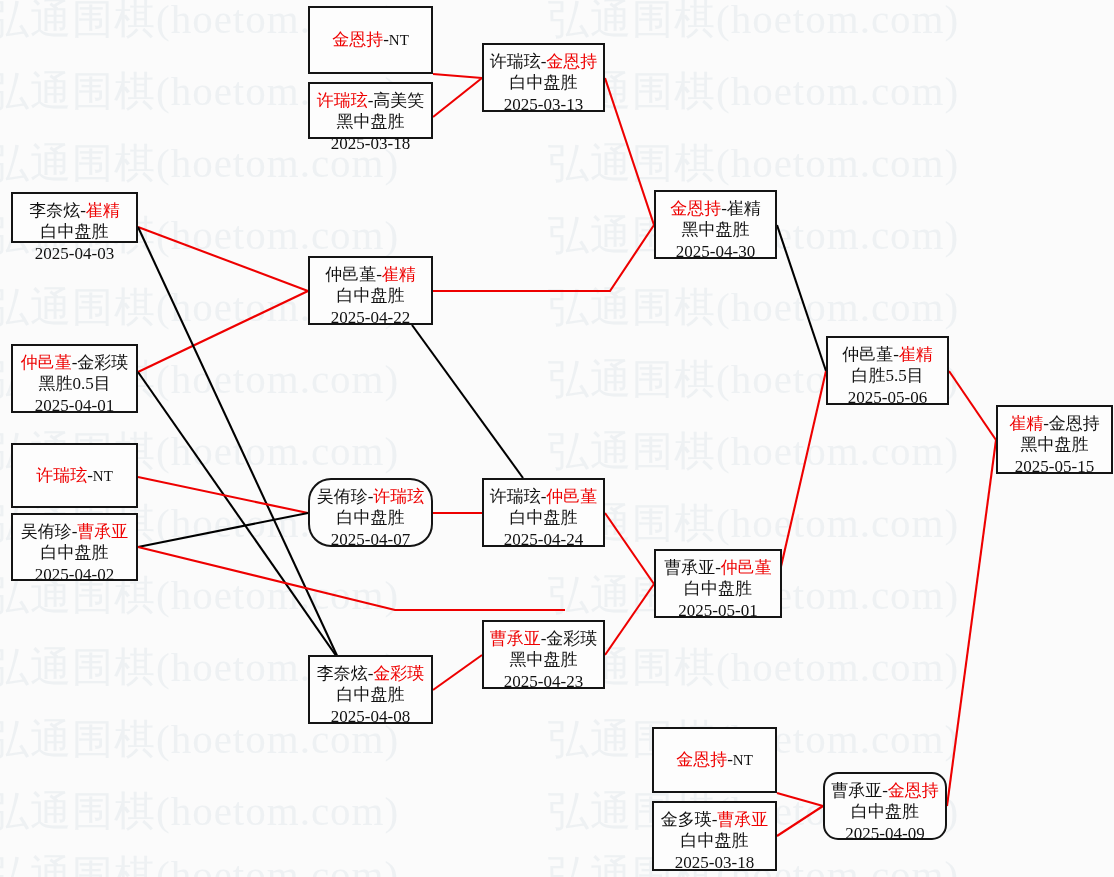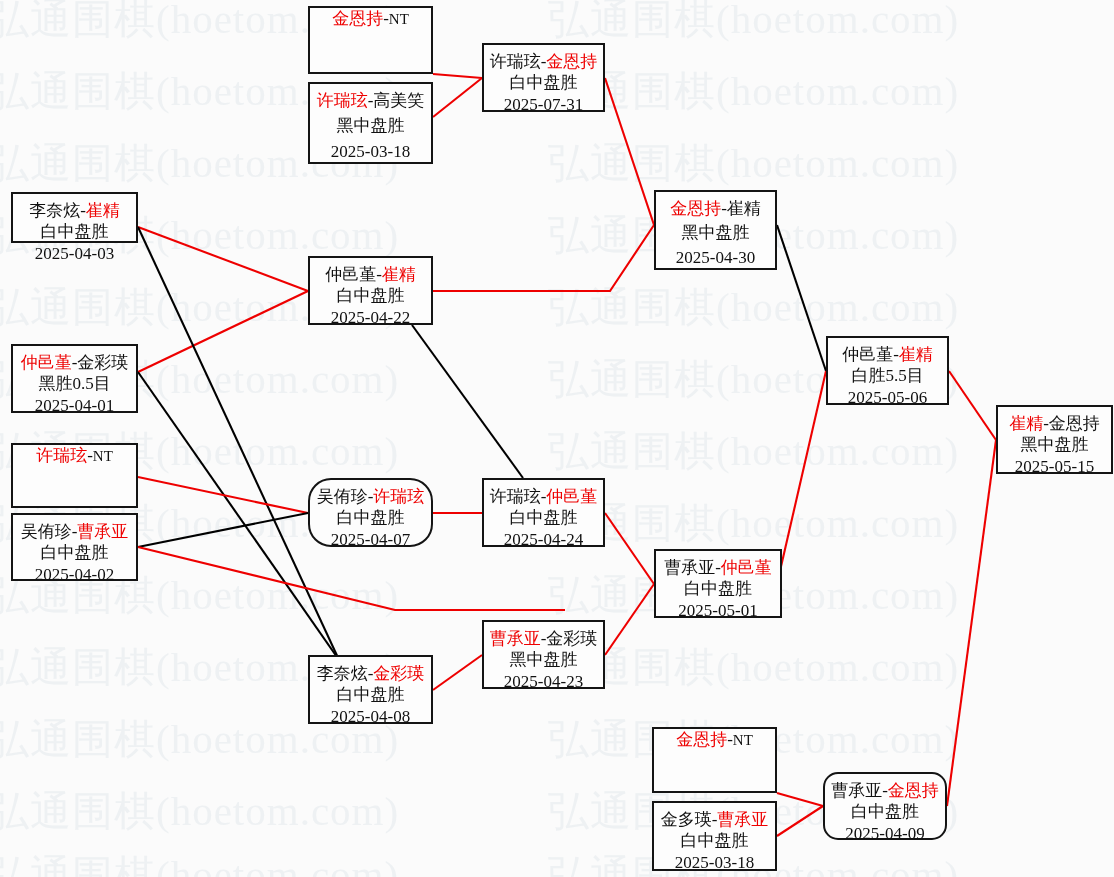--- a/index.html
+++ b/index.html
@@ -38,21 +38,21 @@
     background:#fdfdfd;
     border:2px solid #141414;
     z-index:2;
     display:flex;
     flex-direction:column;
     align-items:center;
     justify-content:space-between;
     padding-top:6px;
     line-height:1.26;
   }
-  .box.center{justify-content:flex-start;padding-top:0;}
+  .box.center{justify-content:center;padding-top:0;}
   .ln{
     font-size:17px;
     color:#111;
     white-space:nowrap;
     text-align:center;
   }
   .ln.date{
     font-family:"Liberation Serif","DejaVu Serif",serif;
     font-size:17px;
     letter-spacing:0px;
@@ -117,29 +117,29 @@
       <path d="M 949 371 L 996 440" class="e-red"></path>
       <path d="M 947 806 L 996 440" class="e-red"></path>
       <path d="M 777 793 L 823 806" class="e-red"></path>
       <path d="M 777 836 L 823 806" class="e-red"></path>
     </svg>
 
   <div id="boxes">
       <div class="box center" style="left: 308px; top: 6px; width: 125px; height: 68px;">
         <div class="ln"><span class="w">金恩持</span><span class="l">-</span><span class="l nt">NT</span></div>
       </div>
-      <div class="box" style="left: 308px; top: 82px; width: 125px; height: 82px;">
+      <div class="box" style="left: 308px; top: 82px; width: 125px; height: 57px;">
         <div class="ln"><span class="w">许瑞玹</span><span class="l">-</span><span class="l">高美笑</span></div>
         <div class="ln">黑中盘胜</div>
         <div class="ln date">2025-03-18</div>
       </div>
       <div class="box" style="left: 482px; top: 43px; width: 123px; height: 69px;">
         <div class="ln"><span class="l">许瑞玹</span><span class="l">-</span><span class="w">金恩持</span></div>
         <div class="ln">白中盘胜</div>
-        <div class="ln date">2025-07-31</div>
+        <div class="ln date">2025-03-13</div>
       </div>
       <div class="box" style="left: 11px; top: 192px; width: 127px; height: 51px;">
         <div class="ln"><span class="l">李奈炫</span><span class="l">-</span><span class="w">崔精</span></div>
         <div class="ln">白中盘胜</div>
         <div class="ln date">2025-04-03</div>
       </div>
       <div class="box" style="left: 11px; top: 338px; width: 127px; height: 69px; margin-top: 6px;">
         <div class="ln"><span class="w">仲邑堇</span><span class="l">-</span><span class="l">金彩瑛</span></div>
         <div class="ln">黑胜0.5目</div>
         <div class="ln date">2025-04-01</div>
@@ -170,21 +170,21 @@
       <div class="box" style="left: 482px; top: 478px; width: 123px; height: 69px;">
         <div class="ln"><span class="l">许瑞玹</span><span class="l">-</span><span class="w">仲邑堇</span></div>
         <div class="ln">白中盘胜</div>
         <div class="ln date">2025-04-24</div>
       </div>
       <div class="box" style="left: 482px; top: 620px; width: 123px; height: 69px;">
         <div class="ln"><span class="w">曹承亚</span><span class="l">-</span><span class="l">金彩瑛</span></div>
         <div class="ln">黑中盘胜</div>
         <div class="ln date">2025-04-23</div>
       </div>
-      <div class="box" style="left: 654px; top: 190px; width: 123px; height: 80px;">
+      <div class="box" style="left: 654px; top: 190px; width: 123px; height: 69px;">
         <div class="ln"><span class="w">金恩持</span><span class="l">-</span><span class="l">崔精</span></div>
         <div class="ln">黑中盘胜</div>
         <div class="ln date">2025-04-30</div>
       </div>
       <div class="box" style="left: 654px; top: 549px; width: 128px; height: 69px;">
         <div class="ln"><span class="l">曹承亚</span><span class="l">-</span><span class="w">仲邑堇</span></div>
         <div class="ln">白中盘胜</div>
         <div class="ln date">2025-05-01</div>
       </div>
       <div class="box" style="left: 826px; top: 336px; width: 123px; height: 69px;">

